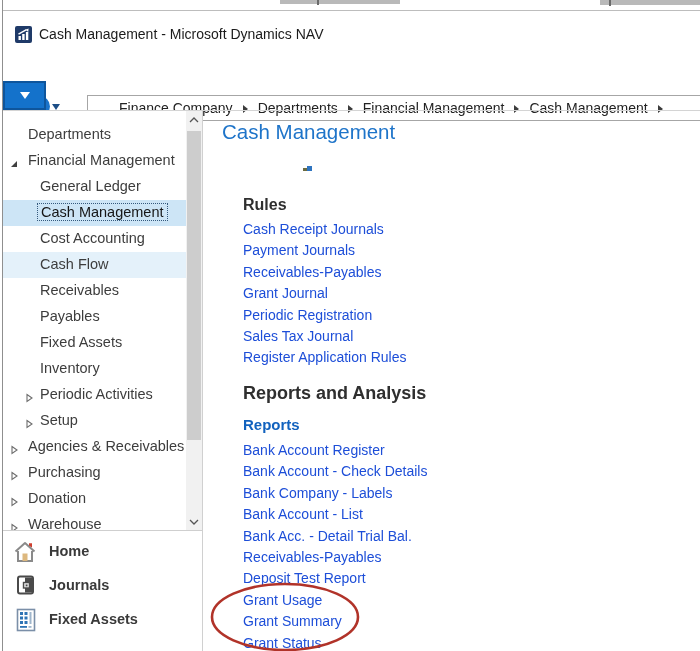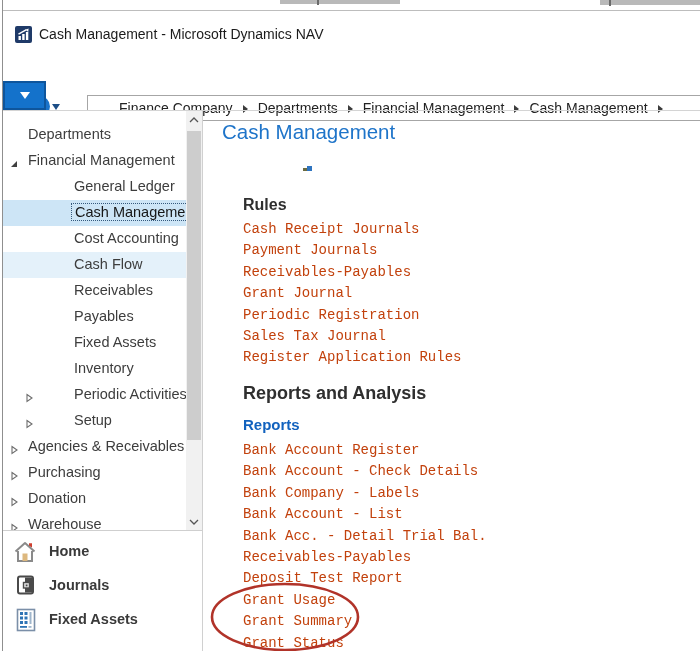--- a/index.html
+++ b/index.html
@@ -37,41 +37,41 @@
   .menu-btn .tri{width:0;height:0;border-left:5.5px solid transparent;
       border-right:5.5px solid transparent;border-top:7px solid #fff;}
   .hdiv{position:absolute;left:3px;top:110px;right:0;height:1px;background:#d4d4d4;}
   .vdiv{position:absolute;left:202px;top:111px;width:1px;height:540px;background:#d0d0d0;}
   
   #tree{position:absolute;left:3px;top:111px;width:183px;height:419px;overflow:hidden;background:#fff;}
   .tree-row{position:absolute;left:0;width:183px;height:26px;font-size:14.5px;color:#3d3d3d;cursor:pointer;}
   .tree-row .arr{position:absolute;top:8px;}
   .tree-row .lbl{position:absolute;top:4px;white-space:nowrap;}
   .tree-row.lvl0 .arr{left:6px;} .tree-row.lvl0 .lbl{left:25px;}
-  .tree-row.lvl1 .arr{left:21px;} .tree-row.lvl1 .lbl{left:37px;margin-left:34px;}
+  .tree-row.lvl1 .arr{left:21px;} .tree-row.lvl1 .lbl{left:37px;}
   .tree-row.selected{background:var(--selection-bg);color:#161616;}
   .tree-row.selected .lbl{border:1px dotted #35597d;padding:0 3px;top:3px;left:34px;}
   .tree-row.highlighted{background:var(--hover-bg);padding-left:29px;}
   
   #sbar{position:absolute;left:186px;top:111px;width:16px;height:419px;background:#f1f1f1;}
   .sb-btn{position:absolute;left:0;width:16px;height:17px;display:flex;align-items:center;justify-content:center;cursor:pointer;}
   .sb-thumb{position:absolute;left:1px;width:14px;background:#cdcdcd;cursor:pointer;}
   
   .panel-div{position:absolute;left:3px;top:530px;width:199px;height:1px;background:#cfcfcf;}
   .activity{position:absolute;left:3px;width:199px;height:33px;cursor:pointer;background:#fff;}
   .activity .aicon{position:absolute;left:10px;top:4px;}
   .activity .albl{position:absolute;left:46px;top:7px;font-size:14.5px;font-weight:bold;color:#3a3a3a;white-space:nowrap;}
   
   .page-title{position:absolute;left:222px;top:120px;font-size:20.5px;color:var(--title-blue);white-space:nowrap;}
   .sliver{position:absolute;}
   .sec-head{position:absolute;left:243px;font-weight:bold;color:#2f2f2f;white-space:nowrap;}
   #tasks-head{top:196px;font-size:16px;}
   #rna-head{top:383px;font-size:18px;}
   #reports-head{top:416px;font-size:15px;color:var(--reports-blue);}
-  .link-item{position:absolute;left:243px;height:20px;font-size:14px;color:#c2410c;white-space:nowrap;cursor:pointer;font-family:Liberation Mono, monospace;}
+  .link-item{position:absolute;left:243px;height:20px;font-size:14px;color:#1d4ed8;white-space:nowrap;cursor:pointer;}
   #annot{position:absolute;left:0;top:0;pointer-events:none;}
 </style>
 </head>
 <body>
 
 <div id="app">
 
   <div class="bg-edge" style="left:280px;top:0;width:120px;height:4px;"></div>
   <div class="bg-tick" style="left:317px;top:0;width:2px;height:5px;"></div>
   <div class="bg-edge" style="left:600px;top:0;width:100px;height:5px;"></div>

